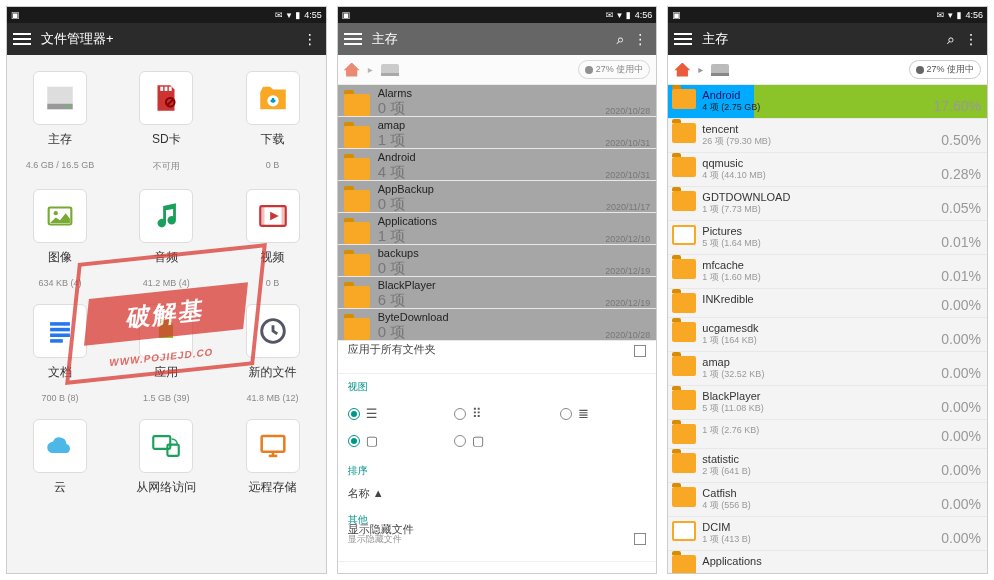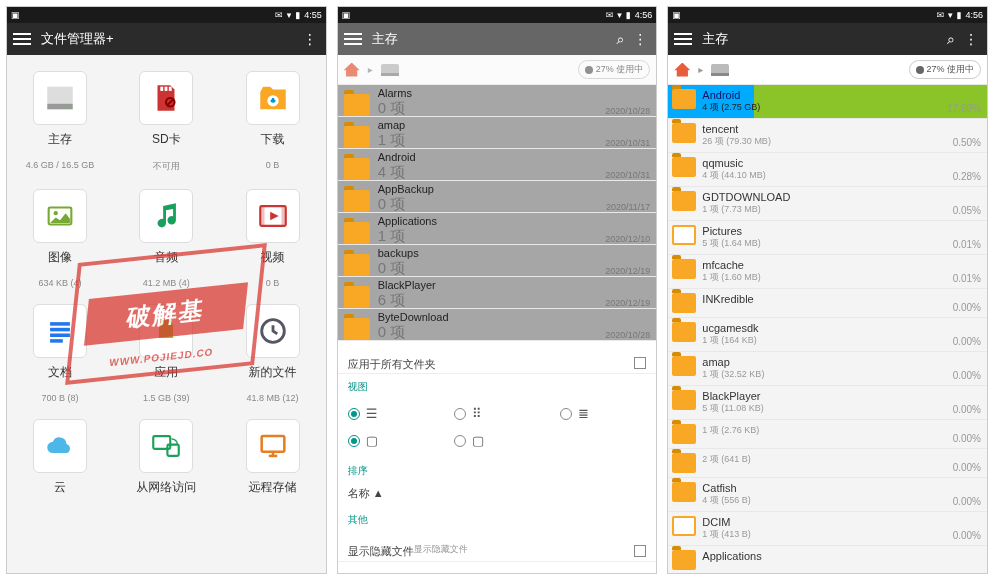--- a/index.html
+++ b/index.html
@@ -54,40 +54,40 @@
   .filerow .fld{width:26px;height:22px;margin-right:8px;background:linear-gradient(var(--orange),var(--orange));border-radius:2px;position:relative}
   .filerow .fld::before{content:"";position:absolute;top:-4px;left:0;width:10px;height:4px;background:#d68c05;border-radius:2px 2px 0 0}
   .filerow .meta{flex:1;line-height:1.1}
   .filerow .name{color:#333}
   .filerow .cnt{color:#999;font-size:15px}
   .filerow .right{font-size:9px;color:#999;text-align:right;display:flex;flex-direction:column;gap:1px}
   .dim-overlay .filerow .name{color:#222}
   .dim-overlay .filerow .cnt,.dim-overlay .filerow .right{color:#777}
 
   .sheet{position:relative;margin-top:256px;background:#fff}
-  .sheet-row{display:flex;align-items:flex-start;height:20px;padding:16px 10px;font-size:11px;color:#444;border-bottom:1px solid #eee}
+  .sheet-row{display:flex;align-items:flex-end;height:20px;padding:16px 10px;font-size:11px;color:#444;border-bottom:1px solid #eee}
   .sheet-row .chk{margin-left:auto;width:12px;height:12px;border:1.5px solid #888}
   .sheet-head{font-size:10px;color:var(--teal);padding:6px 10px 2px}
   .view-opts{display:grid;grid-template-columns:repeat(3,1fr);padding:4px 0}
   .vcell{display:flex;align-items:center;justify-content:flex-start;padding:6px 10px;gap:6px;font-size:12px}
   .radio{width:12px;height:12px;border:1.5px solid #888;border-radius:50%;position:relative}
   .radio.on{border-color:var(--teal)}
   .radio.on::after{content:"";position:absolute;inset:2px;background:var(--teal);border-radius:50%}
   .vico{font-size:13px;color:#555}
   .sort-row{padding:6px 10px;font-size:11px;color:#444}
 
   
   .barrow{position:relative;padding:4px 6px 4px 34px;border-bottom:1px solid var(--row-border);font-size:11px;min-height:29px}
   .barrow .fld{position:absolute;left:4px;top:4px;width:24px;height:20px;background:var(--orange);border-radius:2px}
   .barrow .fld::before{content:"";position:absolute;top:-4px;left:0;width:9px;height:4px;background:#d68c05;border-radius:2px 2px 0 0}
   .barrow .fld.pic{background:#fff;border:2px solid var(--orange)}
   .barrow .fld.pic::before{display:none}
   .barrow .name{color:#333}
   .barrow .sub{color:#999;font-size:9px}
-  .barrow .pct{position:absolute;right:6px;bottom:4px;font-size:10px;color:#999}
+  .barrow .pct{position:absolute;right:6px;bottom:4px;font-size:14px;color:#999}
   .barrow.hero{background:linear-gradient(to right,var(--blue-bar) 0 27%,var(--green-bar) 27% 100%);}
   .barrow.hero .name,.barrow.hero .sub{color:#222}
   .barrow.hero .name{color:#116}
 
   
   .stamp{position:absolute;left:50%;top:50%;transform:translate(-50%,-50%) rotate(-6deg);pointer-events:none;opacity:.75}
   .stamp .ring{width:190px;height:120px;border:4px solid var(--stamp);transform:skewX(-12deg);background:rgba(255,255,255,.0);display:flex;align-items:center;justify-content:center;position:relative}
   .stamp .inner{width:160px;height:46px;background:var(--stamp);display:flex;align-items:center;justify-content:center;color:#fff;font-size:24px;font-weight:bold;letter-spacing:2px}
   .stamp .url{position:absolute;bottom:8px;color:var(--stamp);font-size:10px;font-weight:bold;letter-spacing:1px}
 
@@ -395,21 +395,21 @@
           <div class="vcell">
               <span class="radio"></span>
               <span class="vico">▢</span>
             </div>
           <div class="vcell"></div>
         </div>
         <div class="sheet-head">排序</div>
         <div class="sort-row">名称 ▲</div>
         <div class="sheet-head">其他</div>
         <div class="sheet-row" style="flex-direction:row">
-          <span style="display:flex;flex-direction:row;line-height:1.1">
+          <span style="display:flex;flex-direction:column;line-height:1.1">
             <span>显示隐藏文件</span>
             <span style="font-size:9px;color:#999">显示隐藏文件</span>
           </span>
           <span class="chk"></span>
         </div>
       </div>
     </div>
   </div>
 </div>
 
@@ -501,20 +501,21 @@
           <div class="sub">5 项 (11.08 KB)</div>
           <div class="pct">0.00%</div>
         </div>
         <div class="barrow">
           <div class="fld"></div>
           <div class="sub">1 项 (2.76 KB)</div>
           <div class="pct">0.00%</div>
         </div>
         <div class="barrow">
           <div class="fld"></div>
+          <div class="name">statistic</div>
           <div class="sub">2 项 (641 B)</div>
           <div class="pct">0.00%</div>
         </div>
         <div class="barrow">
           <div class="fld"></div>
           <div class="name">Catfish</div>
           <div class="sub">4 项 (556 B)</div>
           <div class="pct">0.00%</div>
         </div>
         <div class="barrow">

